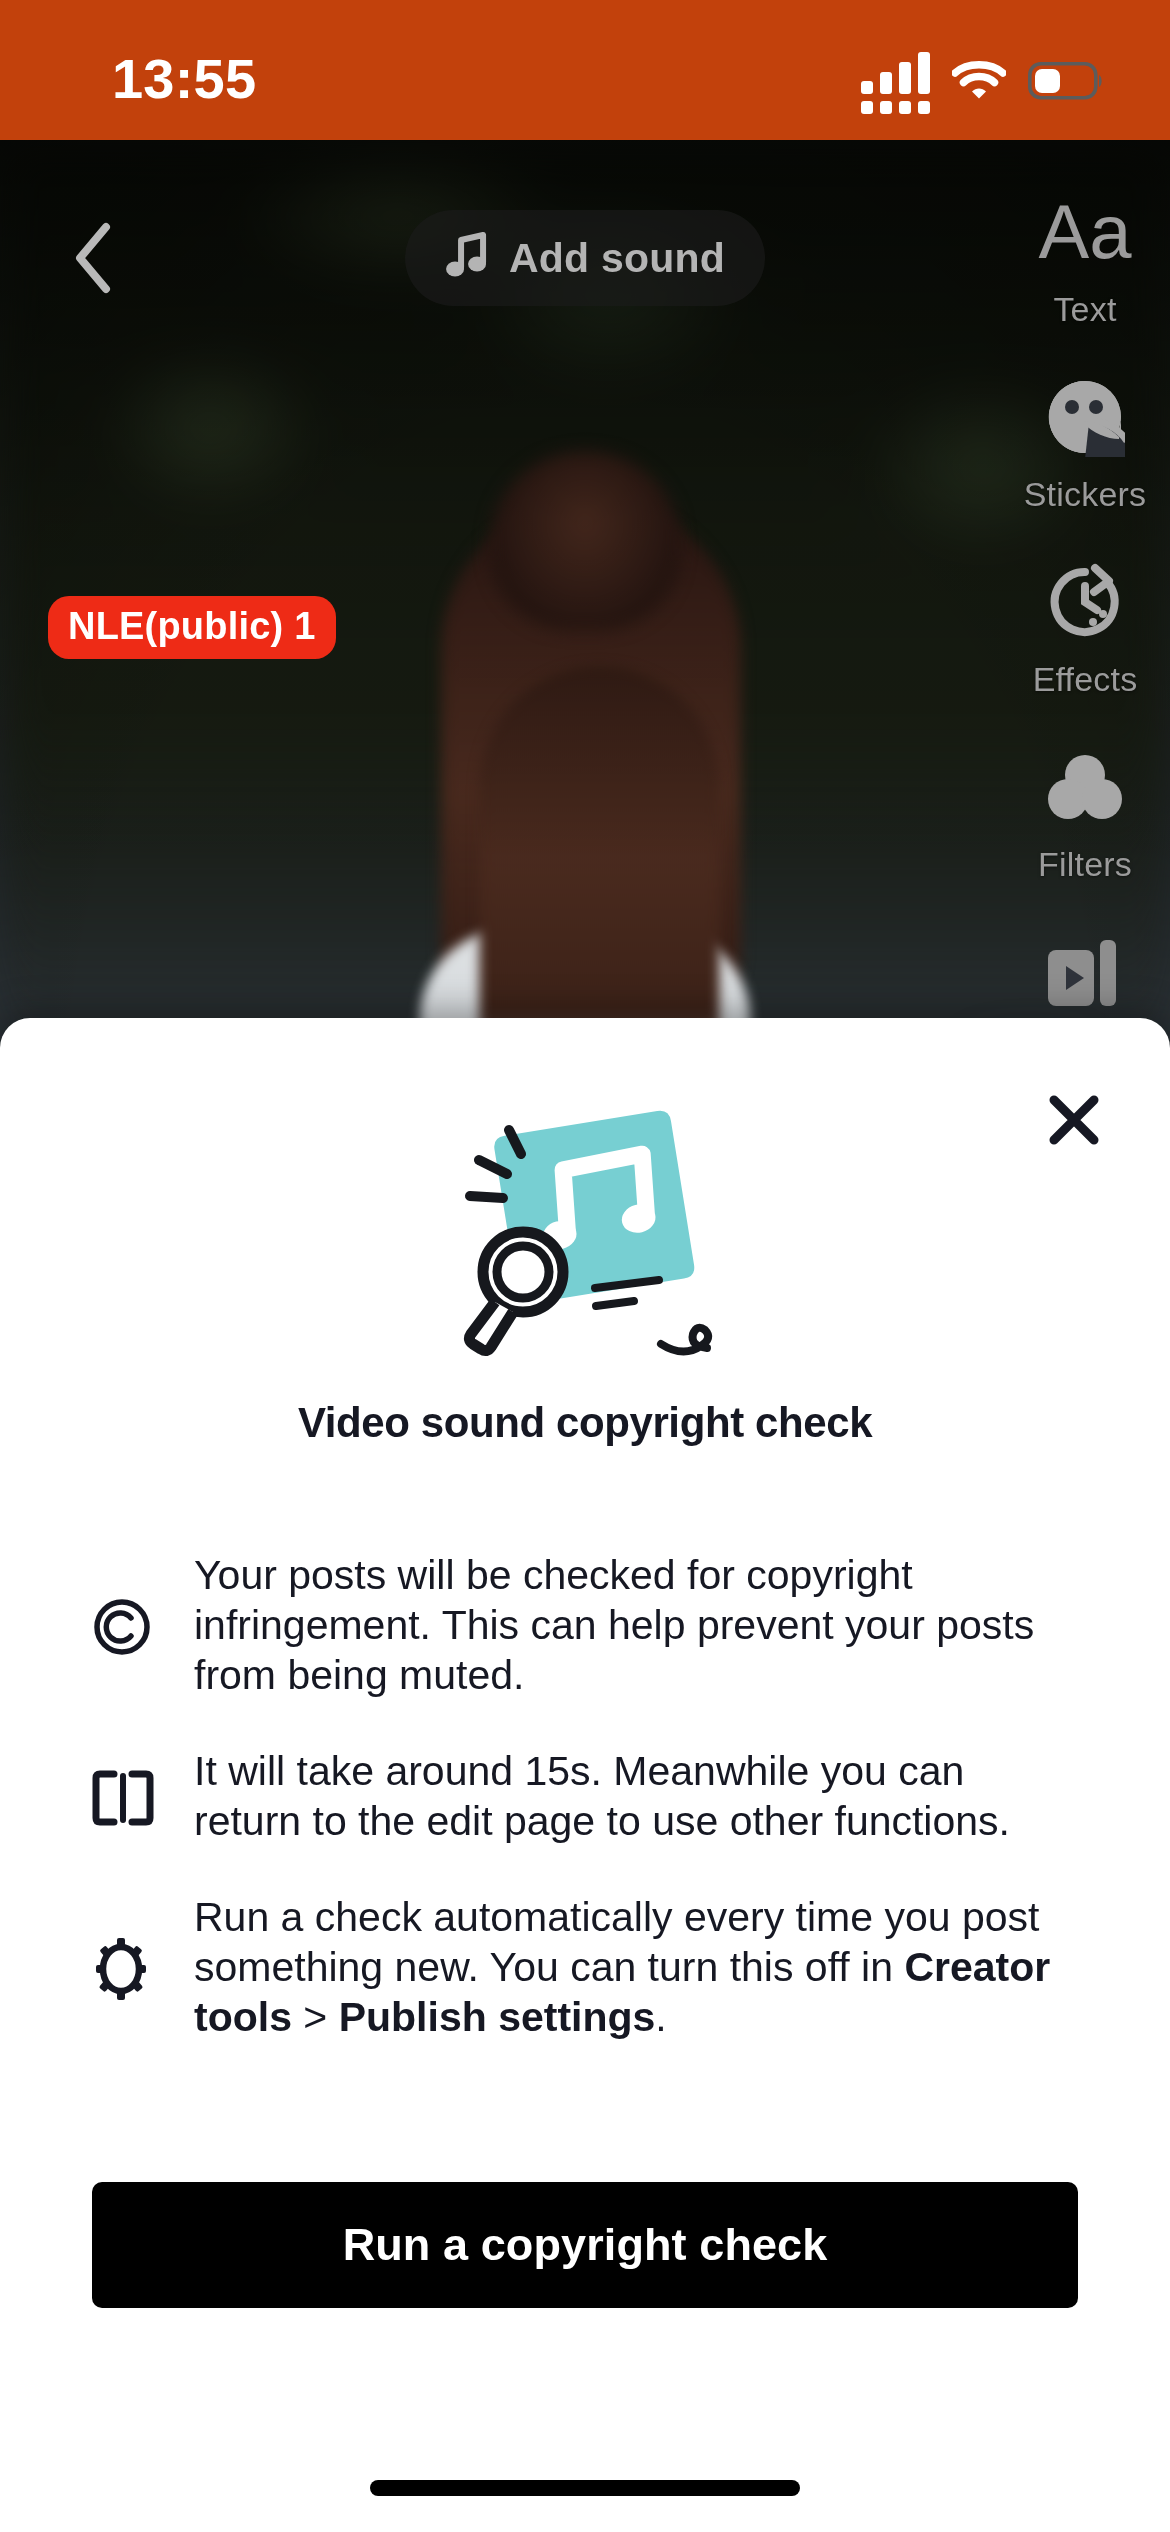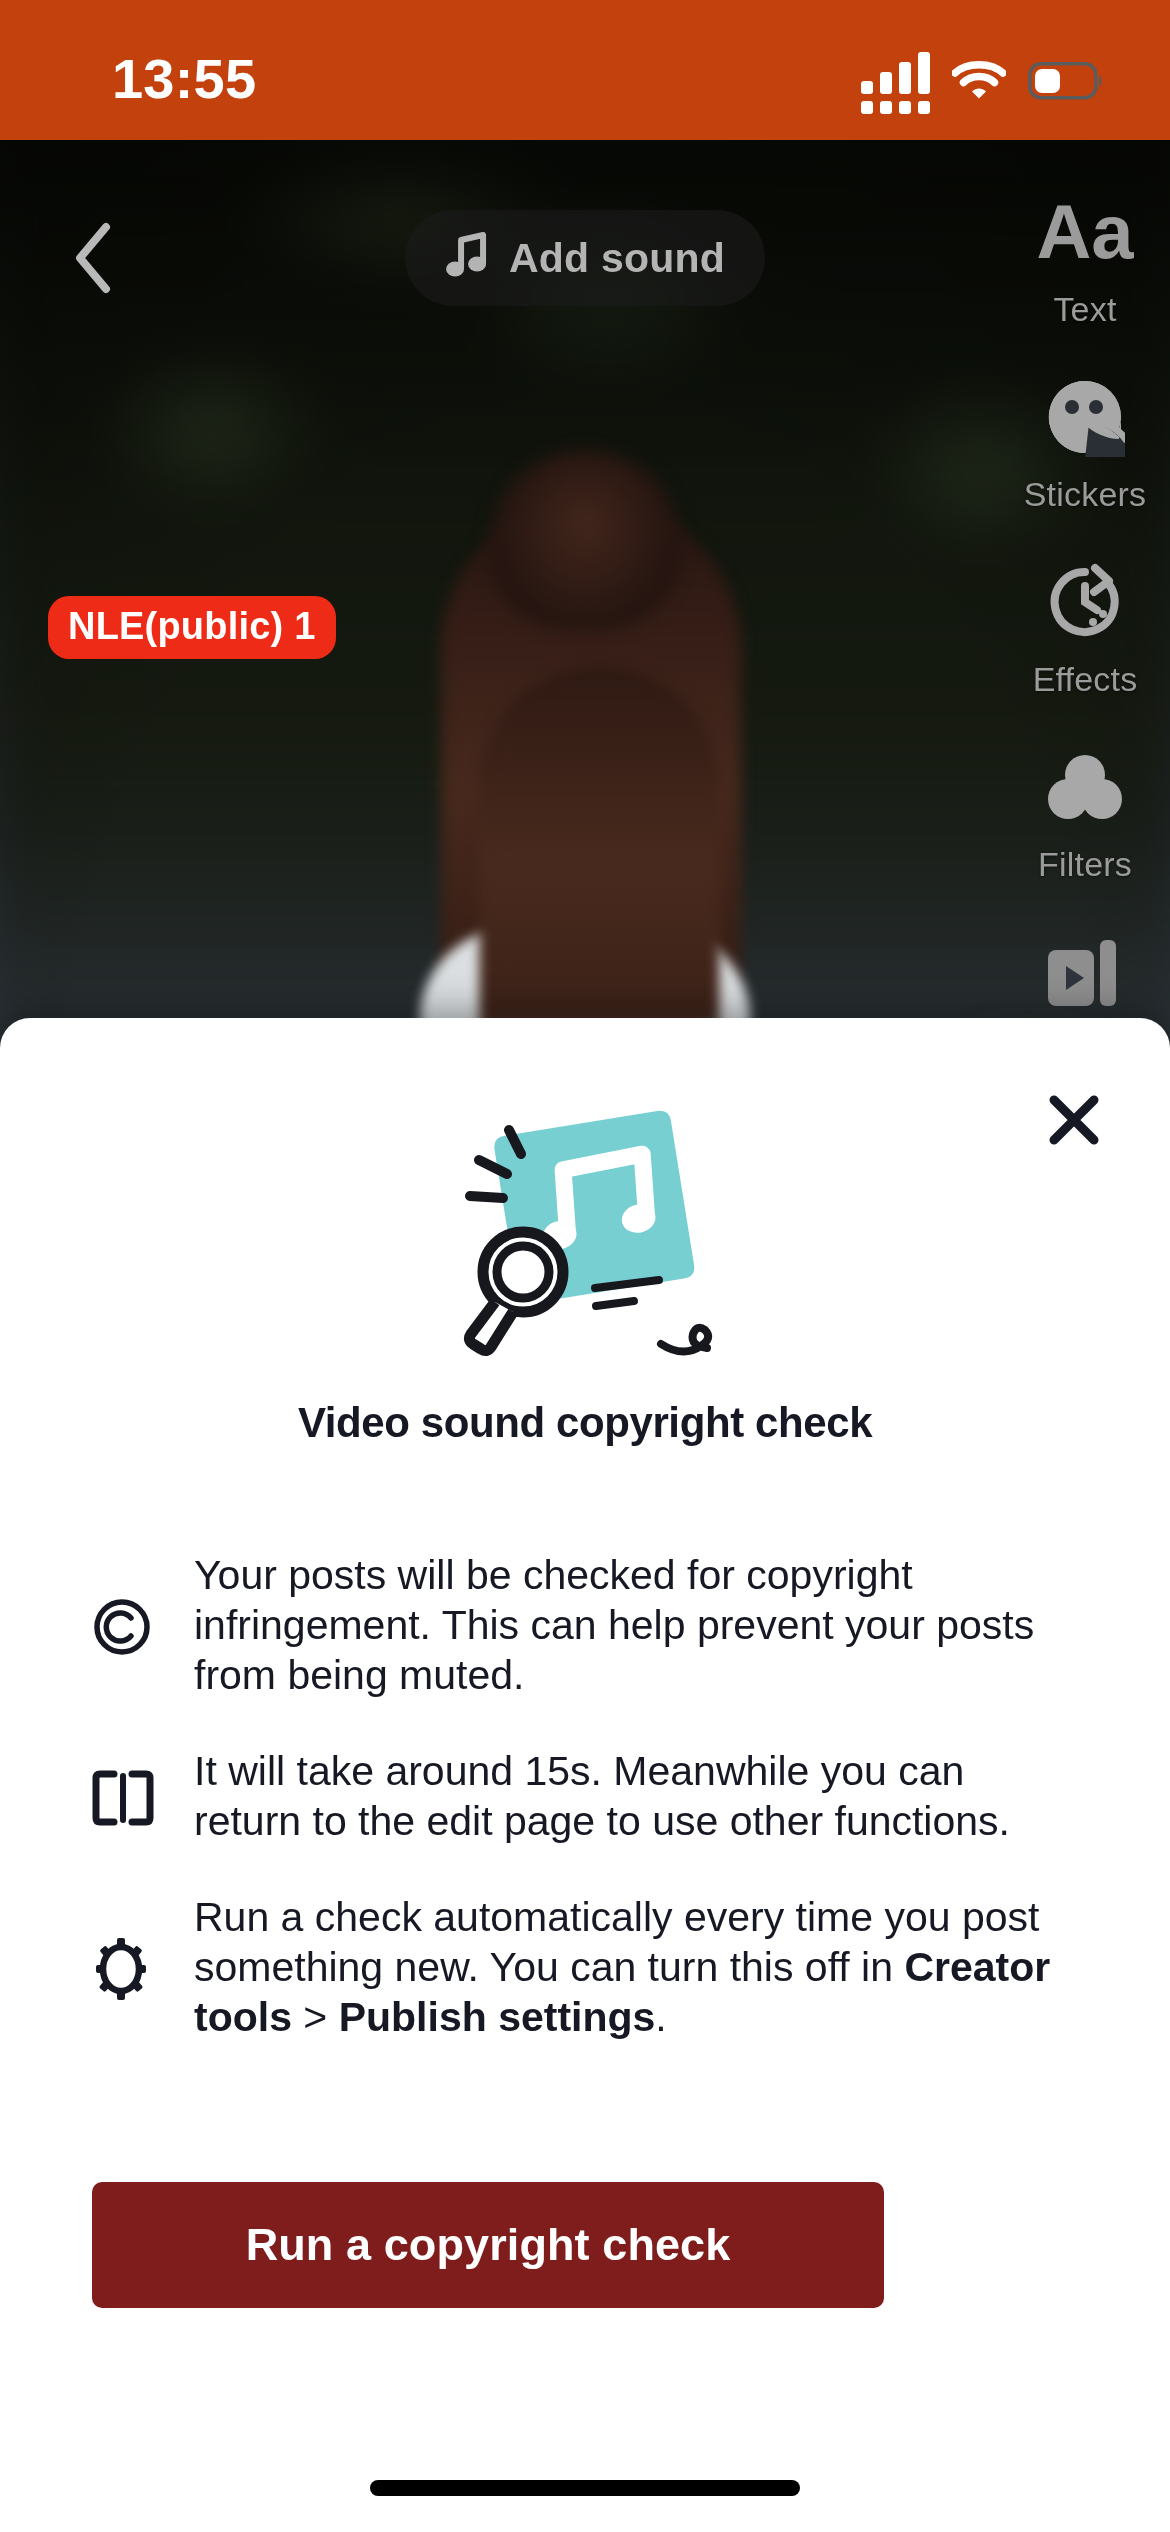--- a/index.html
+++ b/index.html
@@ -134,21 +134,21 @@
   }
   .rail-item {
     width:170px; display:flex; flex-direction:column; align-items:center;
     margin-bottom:46px;
   }
   .rail-icon { height:84px; display:flex; align-items:center; justify-content:center; }
   .rail-label {
     margin-top:16px; font-size:34px; color:#9b9b9b; font-weight:400;
     letter-spacing:.2px; text-shadow:0 1px 3px rgba(0,0,0,.5);
   }
-  #rail-aa { font-size:76px; color:#9b9b9b; font-weight:700; line-height:.9; }
+  #rail-aa { font-size:76px; color:#9b9b9b; font-weight:400; line-height:.9; }
 
   #clip-badge {
     position:absolute; left:48px; top:596px; z-index:20;
     background:#EE2B16; color:#fff; font-size:38px; font-weight:700;
     padding:9px 20px 11px; border-radius:21px; letter-spacing:.2px;
     white-space:nowrap;
   }
 
   
   #sheet {
@@ -178,22 +178,22 @@
     display:flex; align-items:center; justify-content:flex-start;
     padding-top:4px;
   }
   .feature-text {
     flex:1; font-size:41px; line-height:1.22; color:#161823;
     padding-left:16px; font-weight:400;
   }
   .feature-text b { font-weight:700; }
 
   #cta-button {
-    position:absolute; left:92px; bottom:224px; width:792px; height:126px;
-    background:#7f1d1d; border-radius:10px;
+    position:absolute; left:92px; bottom:224px; width:986px; height:126px;
+    background:#000000; border-radius:10px;
     display:flex; align-items:center; justify-content:center;
   }
   #cta-label { color:#fff; font-size:45px; font-weight:700; letter-spacing:.1px; }
 
   #home-indicator {
     position:absolute; left:50%; bottom:36px; transform:translateX(-50%);
     width:430px; height:16px; background:#000; border-radius:8px; z-index:70;
   }
 </style>
 </head>

